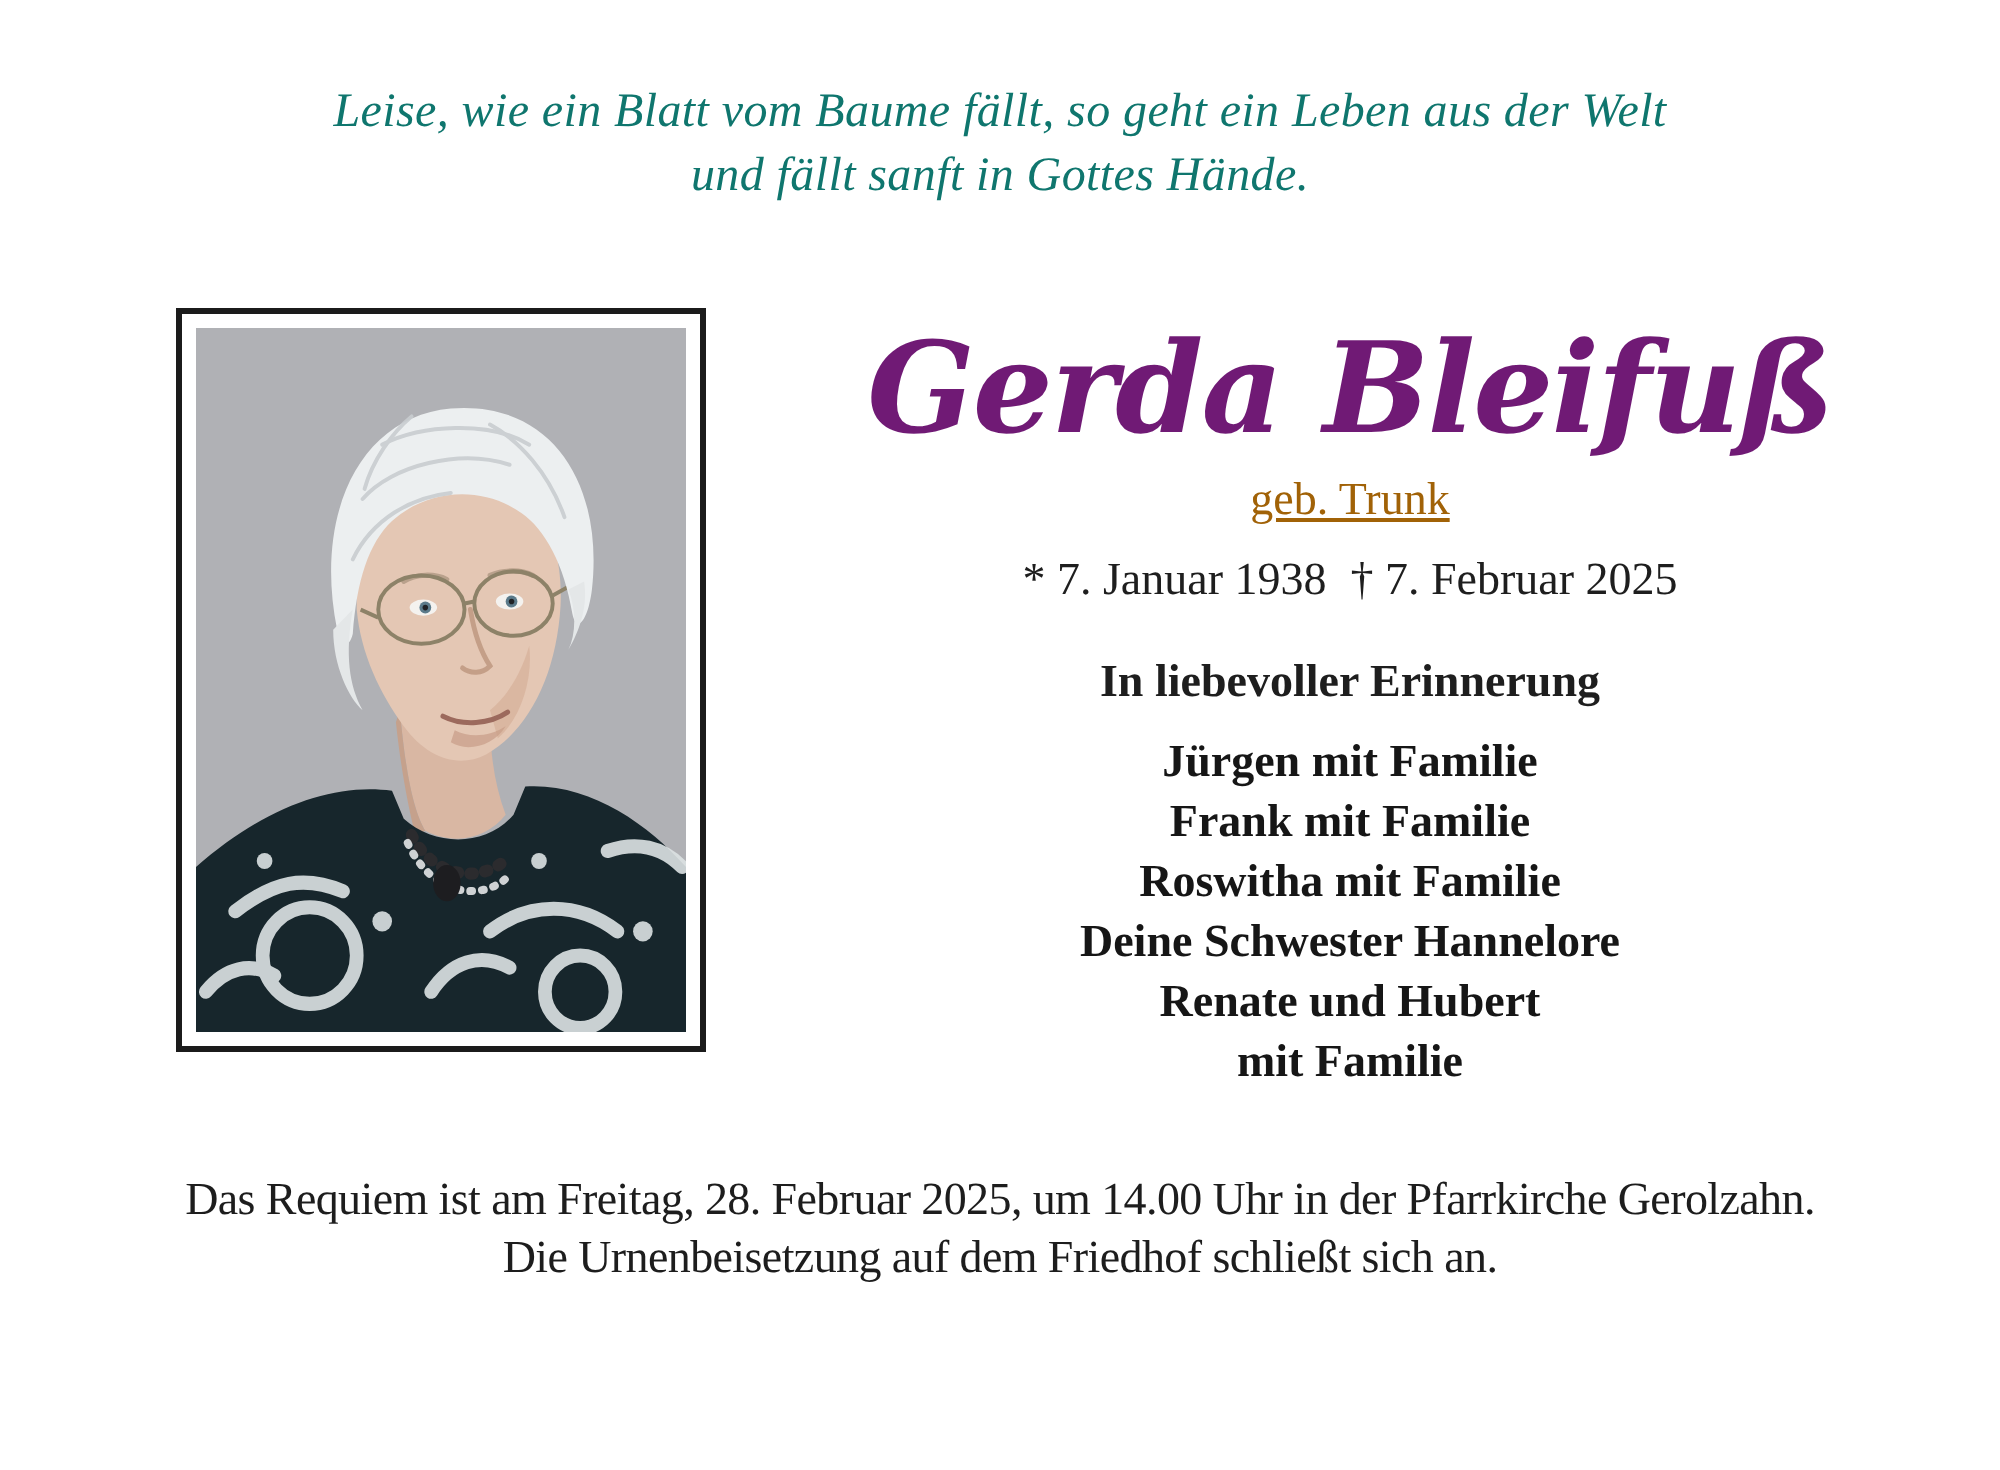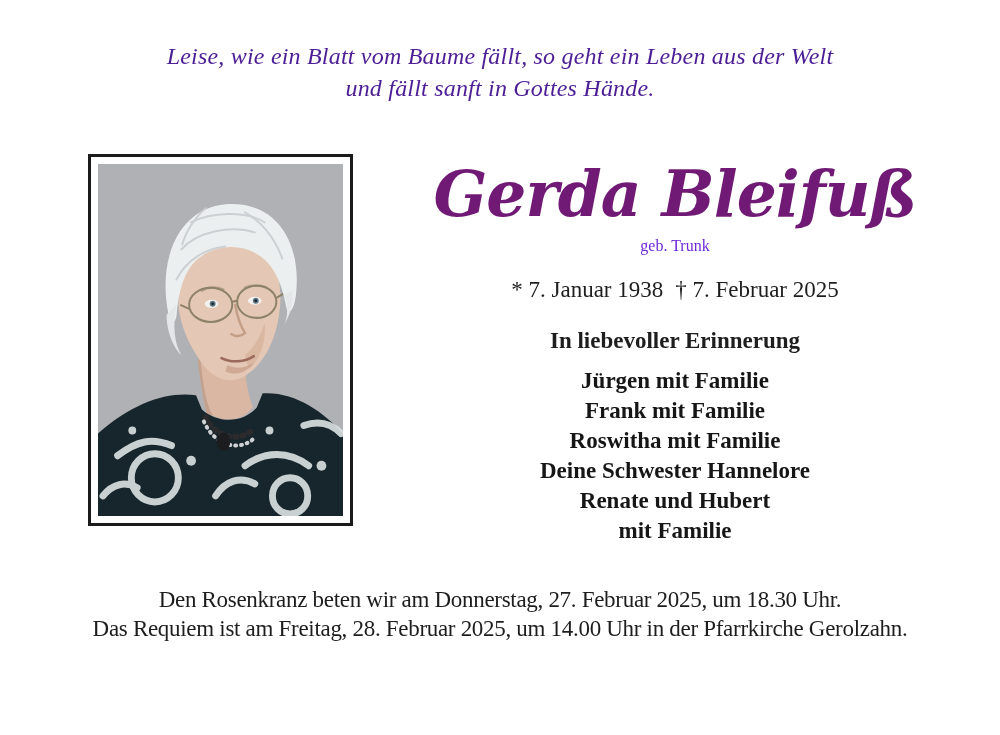--- a/index.html
+++ b/index.html
@@ -19,21 +19,21 @@
   
   .epitaph {
     position: absolute;
     top: 40px;
     left: 0;
     width: 100%;
     text-align: center;
     font-style: italic;
     font-size: 24px;
     line-height: 32px;
-    color: #4c1d95;
+    color: #0f766e;
     letter-spacing: 0.2px;
   }
 
   
   .photo-frame {
     position: absolute;
     left: 88px;
     top: 154px;
     width: 265px;
     height: 372px;
@@ -63,22 +63,23 @@
     line-height: 84px;
     letter-spacing: -1px;
     color: #701a75;
     white-space: nowrap;
   }
   .maiden-name {
     position: absolute;
     top: 237px;
     left: 0;
     width: 100%;
-    font-size: 16px;
-    color: #6d28d9;
+    font-size: 23px;
+    color: #a16207;
+    text-decoration: underline;
   }
   .dates {
     position: absolute;
     top: 277px;
     left: 0;
     width: 100%;
     font-size: 23px;
     color: #1e1e1e;
   }
   .dates .birth { margin-right: 12px; }
@@ -208,17 +209,17 @@
       <div>Jürgen mit Familie</div>
       <div>Frank mit Familie</div>
       <div>Roswitha mit Familie</div>
       <div>Deine Schwester Hannelore</div>
       <div>Renate und Hubert</div>
       <div>mit Familie</div>
     </div>
   </div>
 
   <div class="announcements">
-    <div>Den Rosenkranz beten wir am Donnerstag, 27. Februar 2025, um 18.30 Uhr.</div>
     <div>Das Requiem ist am Freitag, 28. Februar 2025, um 14.00 Uhr in der Pfarrkirche Gerolzahn.</div>
+    <div>Die Urnenbeisetzung auf dem Friedhof schließt sich an.</div>
   </div>
 
 </div>
 
 </body></html>

